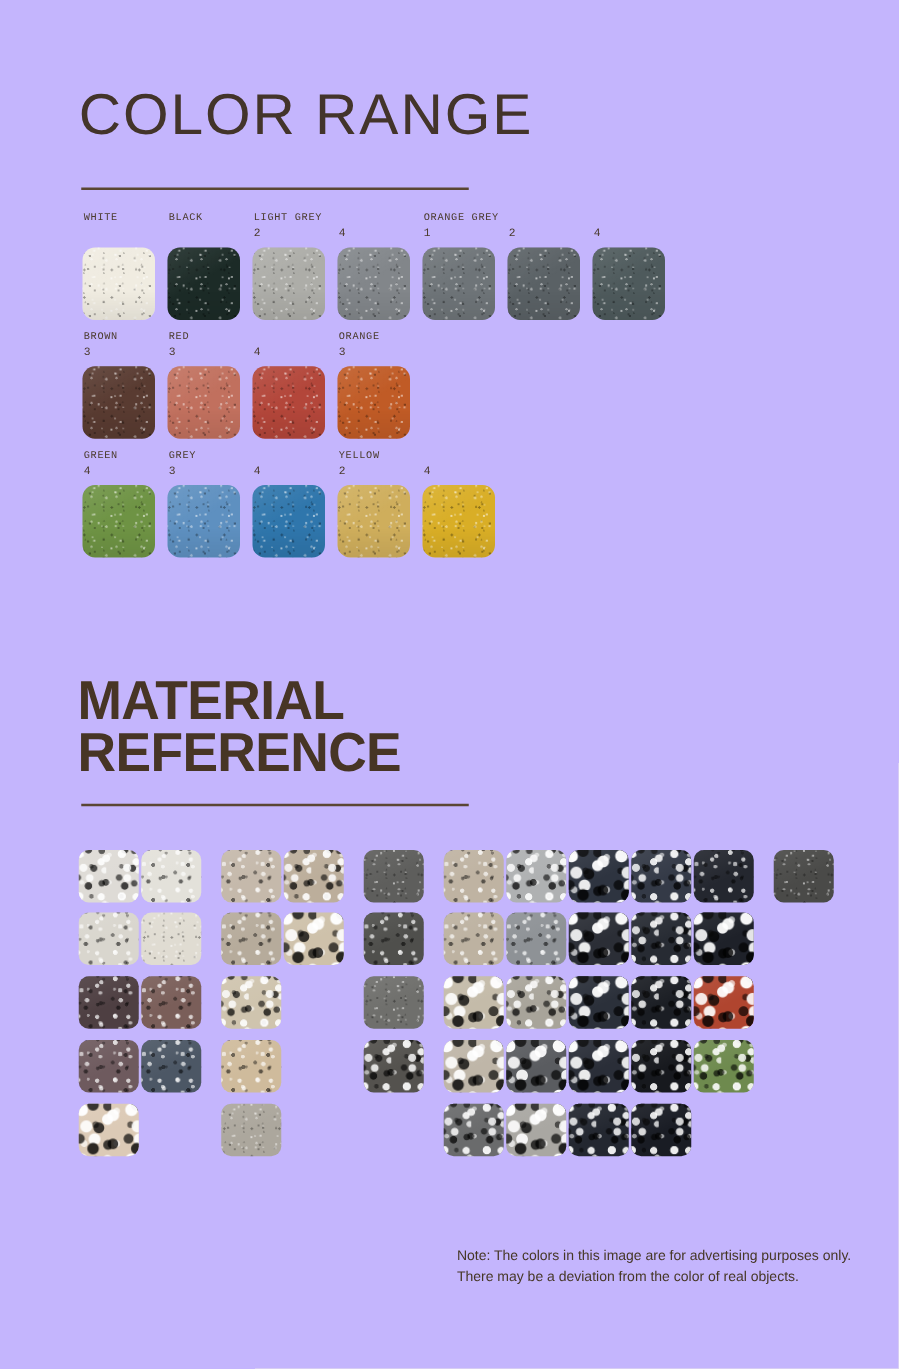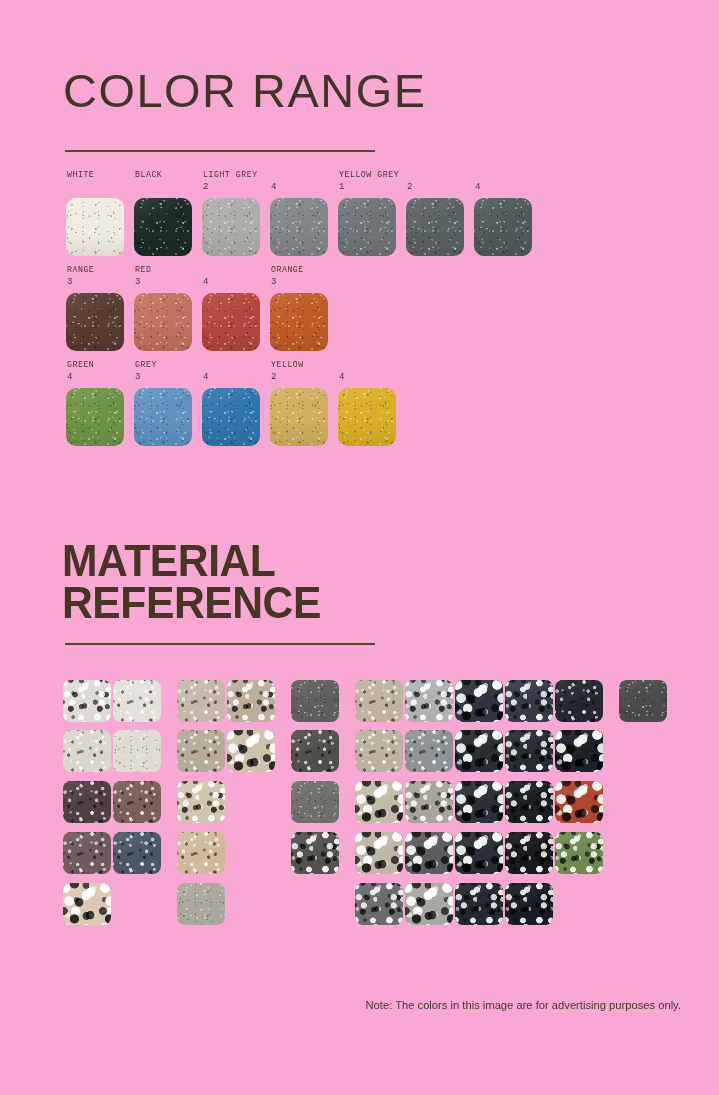--- a/index.html
+++ b/index.html
@@ -12,21 +12,21 @@
     height: 1095px;
     position: relative;
     overflow: hidden;
     font-family: "Liberation Sans", sans-serif;
     color: #403123;
   }
 
   .page {
     position: absolute;
     inset: 0;
-    background: #f9a8d4;
+    background: #c4b5fd;
   }
 
   
   .title-color-range {
     position: absolute;
     left: 63px;
     top: 64px;
     font-family: "Liberation Sans", sans-serif;
     font-size: 46px;
     line-height: 54px;
@@ -243,36 +243,36 @@
       <div class="cell" style="left: 136px;">
         <div class="cell-name">LIGHT GREY</div>
         <div class="cell-num">2</div>
         <div class="swatch spk-fine" style="background: rgb(173, 173, 168);"></div>
       </div>
       <div class="cell" style="left: 204px;">
         <div class="cell-num">4</div>
         <div class="swatch spk-fine" style="background: rgb(130, 134, 138);"></div>
       </div>
       <div class="cell" style="left: 272px;">
-        <div class="cell-name">YELLOW GREY</div>
+        <div class="cell-name">ORANGE GREY</div>
         <div class="cell-num">1</div>
         <div class="swatch spk-fine" style="background: rgb(110, 116, 120);"></div>
       </div>
       <div class="cell" style="left: 340px;">
         <div class="cell-num">2</div>
         <div class="swatch spk-fine" style="background: rgb(90, 97, 101);"></div>
       </div>
       <div class="cell" style="left: 408px;">
         <div class="cell-num">4</div>
         <div class="swatch spk-fine" style="background: rgb(78, 90, 92);"></div>
       </div>
     </div>
   <div class="crow" id="color-row-1" style="left:66px; top:293px;">
       <div class="cell" style="left: 0px;">
-        <div class="cell-name">RANGE</div>
+        <div class="cell-name">BROWN</div>
         <div class="cell-num">3</div>
         <div class="swatch spk-fine" style="background: rgb(89, 59, 49);"></div>
       </div>
       <div class="cell" style="left: 68px;">
         <div class="cell-name">RED</div>
         <div class="cell-num">3</div>
         <div class="swatch spk-fine" style="background: rgb(193, 112, 94);"></div>
       </div>
       <div class="cell" style="left: 136px;">
         <div class="cell-num">4</div>
@@ -368,15 +368,16 @@
       <div class="mcell spk-chunky" style="left: 63px; background: rgb(220, 202, 182);"></div>
       <div class="mcell spk-fine" style="left: 177px; background: rgb(172, 167, 157);"></div>
       <div class="mcell spk-coarse" style="left: 355px; background: rgb(106, 107, 108);"></div>
       <div class="mcell spk-chunky" style="left: 405px; background: rgb(169, 167, 162);"></div>
       <div class="mcell spk-coarse" style="left: 455px; background: rgb(35, 39, 48);"></div>
       <div class="mcell spk-coarse" style="left: 505px; background: rgb(25, 28, 36);"></div>
     </div>
 
   <div class="note">
     <span>Note: The colors in this image are for advertising purposes only.</span>
+    <span>There may be a deviation from the color of real objects.</span>
   </div>
 
 </div>
 
 </body></html>

